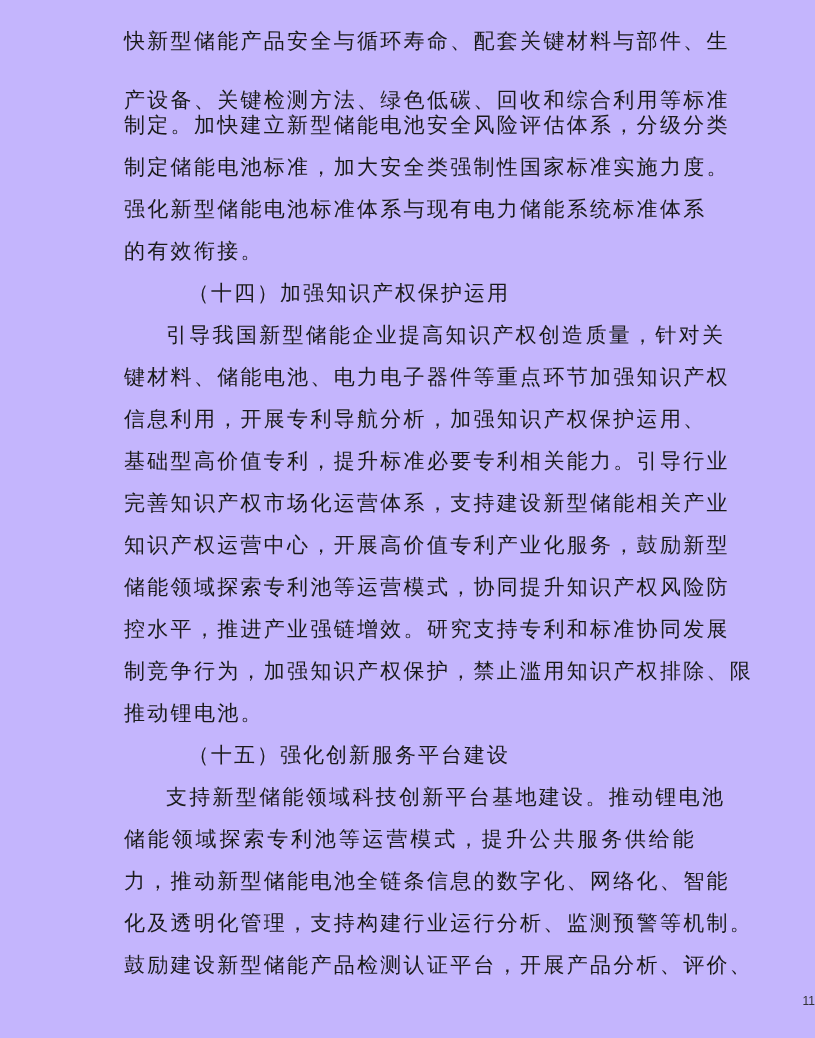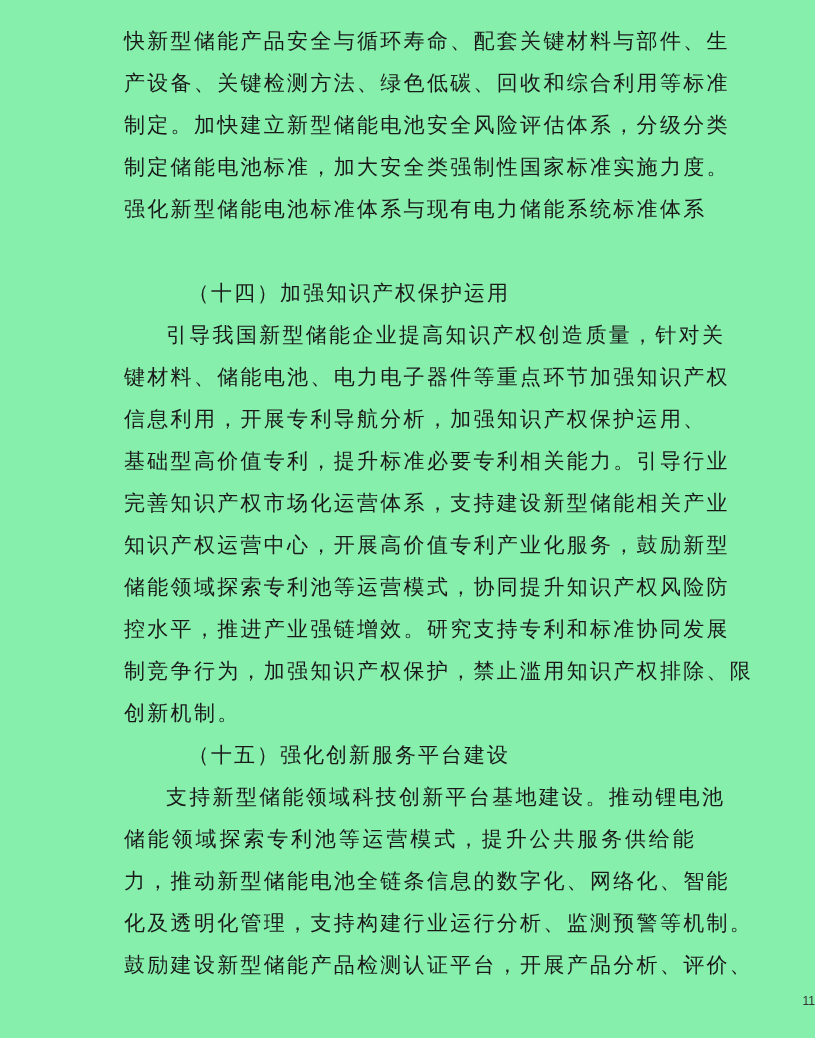--- a/index.html
+++ b/index.html
@@ -1,17 +1,17 @@
 <!DOCTYPE html>
 <html><head>
   <meta charset="utf-8">
   <style>
     html, body { margin: 0; padding: 0; background: #ffffff; }
     body { width: 815px; height: 1038px; position: relative; overflow: hidden; }
-    .page { position: absolute; left: 0; top: 0; width: 815px; height: 1038px; background: #86efac; }
+    .page { position: absolute; left: 0; top: 0; width: 815px; height: 1038px; background: #c4b5fd; }
     .line {
       position: absolute;
       left: 124px;
       width: 572px;
       font-family: "DejaVu Serif", "Liberation Serif", serif;
       font-size: 21px;
       line-height: 28px;
       color: #1a1a1a;
       white-space: nowrap;
       letter-spacing: 2.3px;
@@ -28,37 +28,38 @@
       font-family: "Liberation Sans", sans-serif;
       font-size: 12px;
       color: #333;
     }
   </style>
 </head>
 <body>
 
 <div class="page">
   <div class="line" style="top:27px">快新型储能产品安全与循环寿命、配套关键材料与部件、生</div>
-  <div class="line" style="top:69px">产设备、关键检测方法、绿色低碳、回收和综合利用等标准</div>
+  <div class="line" style="top:86px">产设备、关键检测方法、绿色低碳、回收和综合利用等标准</div>
   <div class="line" style="top:111px">制定。加快建立新型储能电池安全风险评估体系，分级分类</div>
   <div class="line" style="top:153px">制定储能电池标准，加大安全类强制性国家标准实施力度。</div>
   <div class="line" style="top:195px">强化新型储能电池标准体系与现有电力储能系统标准体系</div>
+  <div class="line last" style="top:237px">的有效衔接。</div>
 
   <div class="line heading" style="top:279px">（十四）加强知识产权保护运用</div>
 
   <div class="line indent" style="top:321px">引导我国新型储能企业提高知识产权创造质量，针对关</div>
   <div class="line" style="top:363px">键材料、储能电池、电力电子器件等重点环节加强知识产权</div>
   <div class="line" style="top:405px">信息利用，开展专利导航分析，加强知识产权保护运用、</div>
   <div class="line" style="top:447px">基础型高价值专利，提升标准必要专利相关能力。引导行业</div>
   <div class="line" style="top:489px">完善知识产权市场化运营体系，支持建设新型储能相关产业</div>
   <div class="line" style="top:531px">知识产权运营中心，开展高价值专利产业化服务，鼓励新型</div>
   <div class="line" style="top:573px">储能领域探索专利池等运营模式，协同提升知识产权风险防</div>
   <div class="line" style="top:615px">控水平，推进产业强链增效。研究支持专利和标准协同发展</div>
   <div class="line" style="top:657px">制竞争行为，加强知识产权保护，禁止滥用知识产权排除、限</div>
-  <div class="line last" style="top:699px">创新机制。</div>
+  <div class="line last" style="top:699px">推动锂电池。</div>
 
   <div class="line indent" style="top:783px">支持新型储能领域科技创新平台基地建设。推动锂电池</div>
 
   <div class="line heading" style="top:741px">（十五）强化创新服务平台建设</div>
   <div class="line" style="top:825px">储能领域探索专利池等运营模式，提升公共服务供给能</div>
   <div class="line" style="top:867px">力，推动新型储能电池全链条信息的数字化、网络化、智能</div>
   <div class="line" style="top:909px">化及透明化管理，支持构建行业运行分析、监测预警等机制。</div>
   <div class="line" style="top:951px">鼓励建设新型储能产品检测认证平台，开展产品分析、评价、</div>
 
   <div class="pagenum">11</div>

